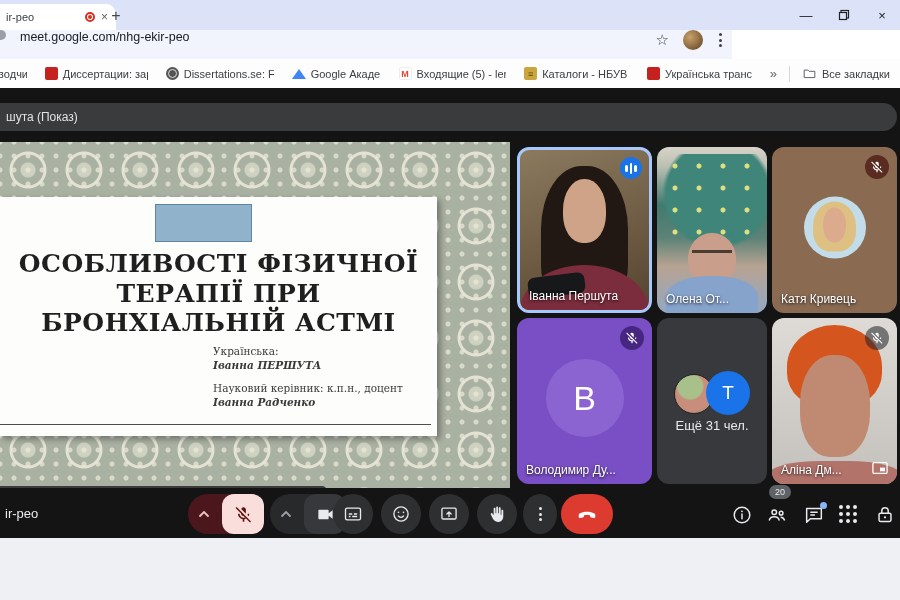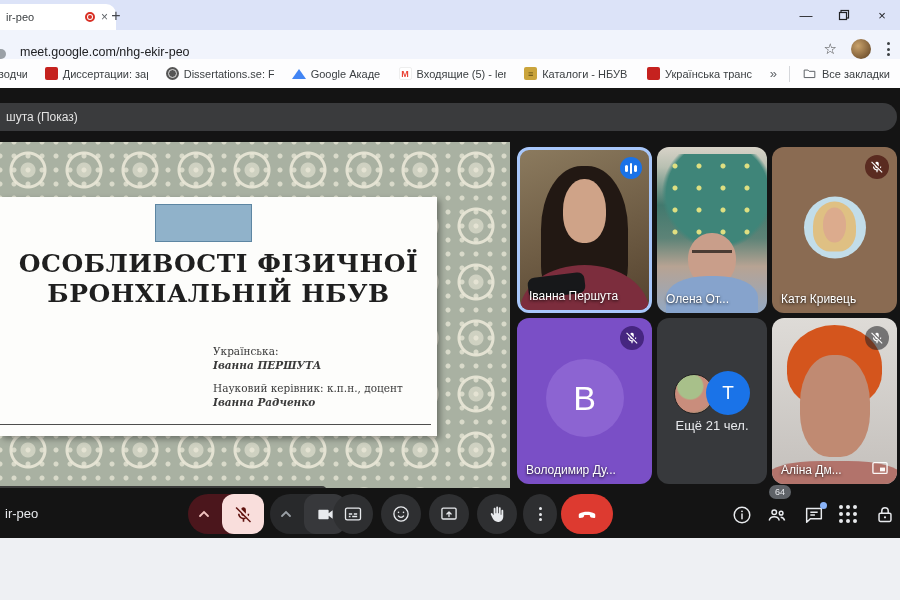--- a/index.html
+++ b/index.html
@@ -9,21 +9,21 @@
   
   .tabstrip{position:absolute;left:0;top:0;width:900px;height:30px;background:#dce3f8}
   .tab{position:absolute;left:-22px;top:4px;width:138px;height:26px;background:#fff;border-radius:10px 10px 0 0;display:flex;align-items:center;padding:0 8px 0 28px;gap:6px}
   .tab-title{font-size:11px;color:#3c4043;flex:1;white-space:nowrap;overflow:hidden}
   .rec-dot{width:10px;height:10px;border:2px solid #d93025;border-radius:50%;position:relative;flex:none}
   .rec-dot::after{content:"";position:absolute;left:1px;top:1px;width:4px;height:4px;background:#d93025;border-radius:50%}
   .tab-close{font-size:12px;color:#5f6368;flex:none;cursor:default}
   .newtab{position:absolute;left:104px;top:4px;width:24px;height:24px;display:flex;align-items:center;justify-content:center;font-size:16px;color:#44474d}
   .wincontrols{position:absolute;right:4px;top:0;height:30px;display:flex;align-items:center;gap:22px;padding-right:6px;color:#202124}
   .winbtn{font-size:13px;line-height:1;display:flex;align-items:center;justify-content:center;width:16px;height:16px}
-  .urlrow{position:absolute;left:0;top:30px;width:900px;height:29px;background:#f1f4fc;display:flex;align-items:flex-end}
+  .urlrow{position:absolute;left:0;top:30px;width:732px;height:29px;background:#f1f4fc;display:flex;align-items:flex-start}
   .site-icon{width:10px;height:10px;border-radius:50%;background:#9aa0a6;margin-left:-4px;flex:none}
   .urltext{font-size:12.5px;color:#202124;margin-left:14px;flex:1;white-space:nowrap}
   .urlrow .right{display:flex;align-items:center;gap:14px;padding-right:8px}
   .star{font-size:15px;color:#444}
   .avatar{width:20px;height:20px;border-radius:50%;background:radial-gradient(circle at 35% 35%,#c9a26b,#7c5b36 70%,#4d3a22)}
   .vdots{display:flex;flex-direction:column;gap:2.5px;padding:2px}
   .vdots i{width:3px;height:3px;border-radius:50%;background:#3c4043}
   .bookmarksbar{position:absolute;left:0;top:59px;width:900px;height:29px;background:#fdfdfe;display:flex;align-items:center;gap:18px;padding:0 10px 0 0;font-size:11px;color:#3c4043;white-space:nowrap}
   .bm{display:flex;align-items:center;gap:5px;overflow:hidden}
   .bm:first-child{margin-left:-8px}
@@ -209,21 +209,22 @@
 
     <div class="banner">
       <span>шута (Показ)</span>
     </div>
 
     <div class="stage">
       <div class="slidebox">
         <div class="bluebox"></div>
         <div class="slide-title">
           <div>ОСОБЛИВОСТІ ФІЗИЧНОЇ</div>
-          <div>БРОНХІАЛЬНІЙ НБУВ</div>
+          <div>ТЕРАПІЇ ПРИ</div>
+          <div>БРОНХІАЛЬНІЙ АСТМІ</div>
         </div>
         <div class="authors">
           <div>Українська:</div>
           <div class="nm">Іванна ПЕРШУТА</div>
           <div class="gap"></div>
           <div>Науковий керівник: к.п.н., доцент</div>
           <div class="nm">Іванна Радченко</div>
         </div>
         <div class="slide-rule"></div>
       </div>
@@ -279,21 +280,21 @@
           </svg>
       </div>
       <span class="nm">Володимир Ду...</span>
     </div>
 
     <div class="tile t5">
       <div class="avas">
         <div class="a1"></div>
         <div class="a2">T</div>
       </div>
-      <div class="more">Ещё 21 чел.</div>
+      <div class="more">Ещё 31 чел.</div>
     </div>
 
     <div class="tile t6">
       <div class="hair"></div>
       <div class="face"></div>
       <div class="body"></div>
       <div class="badge-mute">
         <svg viewBox="0 0 24 24" fill="currentColor">
             <path d="M15 11V6a3 3 0 0 0-5.9-.8l5.9 5.9zM12 14c.4 0 .8-.1 1.2-.3L9 9.5V11a3 3 0 0 0 3 3z"></path>
             <path d="M17.3 11c0 .6-.1 1.2-.3 1.7l1.5 1.5c.5-1 .8-2.1.8-3.2h-2zM5 11h2a5 5 0 0 0 6.6 4.7l1.6 1.6c-.7.4-1.4.6-2.2.7V21h-2v-3.1C7.6 17.4 5 14.5 5 11z"></path>
@@ -369,21 +370,21 @@
             <i style="background:#e8eaed"></i>
             <i style="background:#e8eaed"></i>
           </span>
       </div>
       <div class="endcall">
         <svg viewBox="0 0 24 24" fill="currentColor">
             <path d="M12 9.5c-3 0-5.8.7-8.2 1.9-.5.3-.8.8-.8 1.4v2.4c0 .7.6 1.2 1.3 1.1l3.3-.6c.5-.1.9-.5 1-1l.2-1.2c1-.3 2.1-.4 3.2-.4s2.2.1 3.2.4l.2 1.2c.1.5.5.9 1 1l3.3.6c.7.1 1.3-.4 1.3-1.1v-2.4c0-.6-.3-1.1-.8-1.4C17.8 10.2 15 9.5 12 9.5z"></path>
           </svg>
       </div>
 
-      <span class="count-badge">64</span>
+      <span class="count-badge">20</span>
       <span class="ricon r-info">
         <svg viewBox="0 0 24 24" fill="none" stroke="currentColor" stroke-width="1.6">
             <circle cx="12" cy="12" r="8.5"></circle>
             <path d="M12 11v5" stroke-linecap="round"></path>
             <circle cx="12" cy="8" r="1" fill="currentColor" stroke="none"></circle>
           </svg>
       </span>
       <span class="ricon r-people">
         <svg viewBox="0 0 24 24" fill="none" stroke="currentColor" stroke-width="1.6">
             <circle cx="9" cy="9" r="2.5"></circle>

